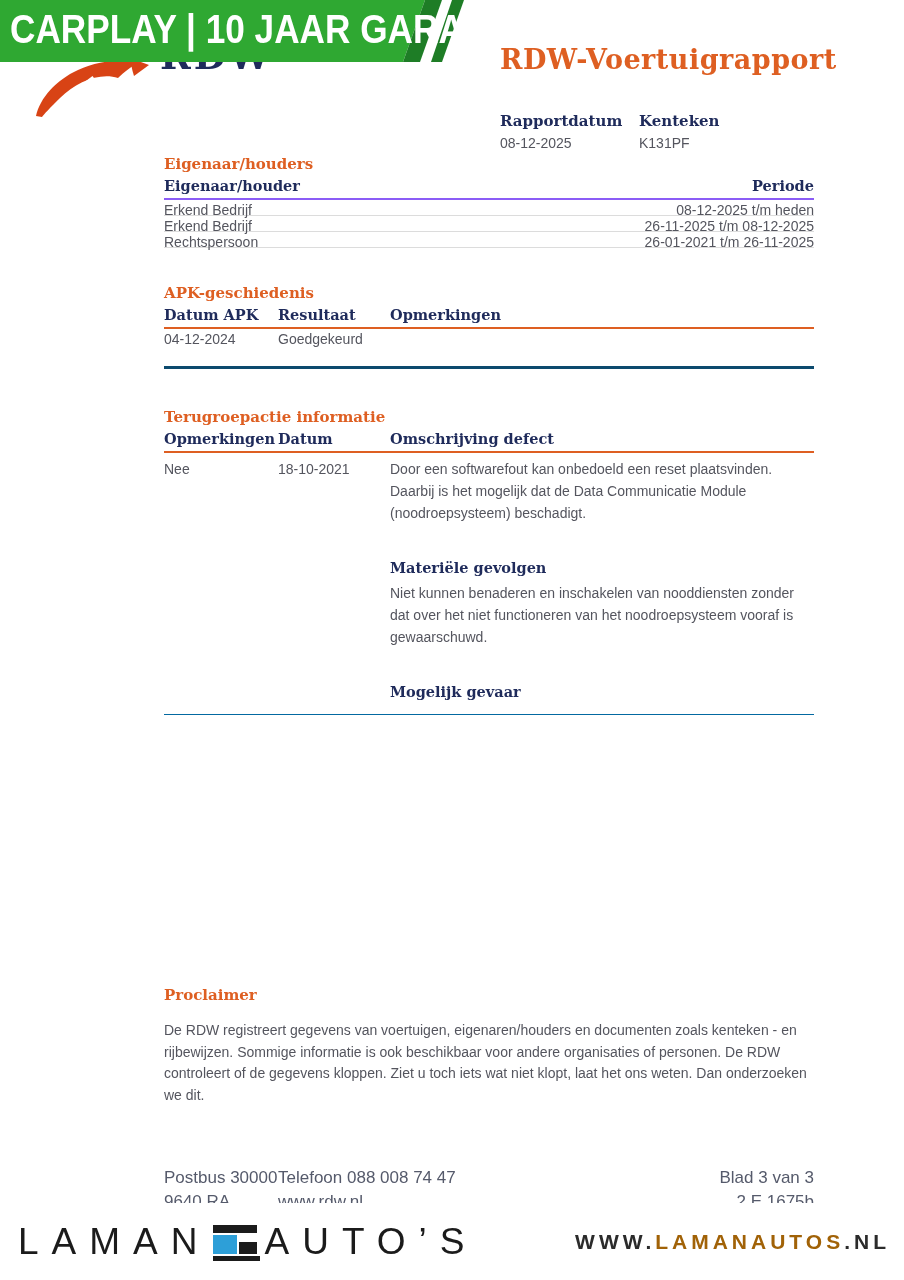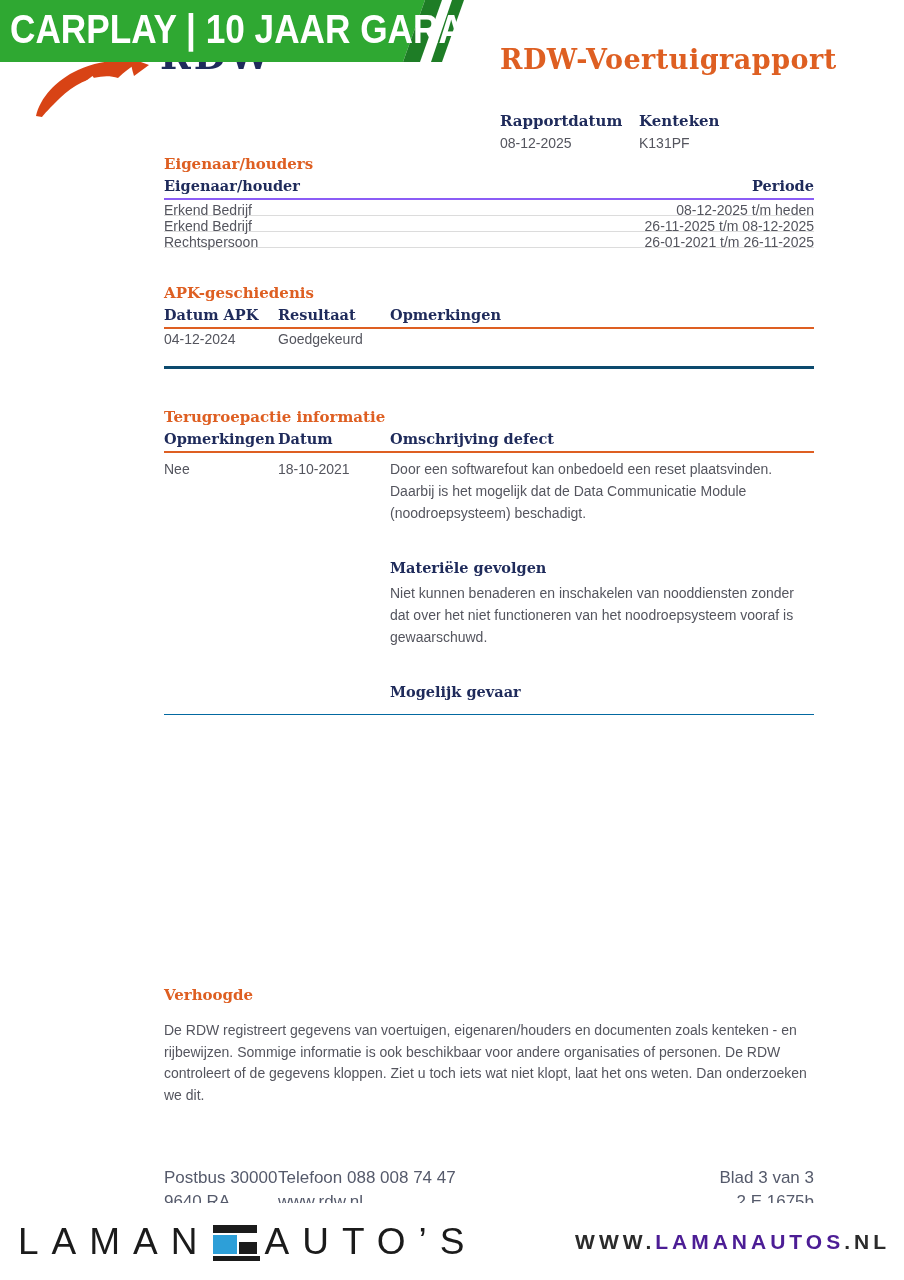--- a/index.html
+++ b/index.html
@@ -83,21 +83,21 @@
   .dealer-bar {
     position:absolute; left:0; bottom:0; width:904px; height:77px; background:#fff; z-index:5;
     display:flex; align-items:center; justify-content:space-between; padding:0 14px 0 18px;
   }
   .laman-logo { display:flex; align-items:center; }
   .laman-name {
     font-size:37px; letter-spacing:13px; color:#1b1b1b; font-weight:normal; line-height:1;
   }
   .laman-mark { margin:0 4px 0 2px; }
   .laman-url { font-size:21px; font-weight:bold; letter-spacing:4px; color:#2b2b2b; white-space:nowrap; }
-  .laman-url .brand { color:#4c1d95; }
+  .laman-url .brand { color:#a16207; }
 </style>
 </head>
 <body>
 
 <div class="page">
 
   <div class="rdw-logo">
     <span class="rdw-text">RDW</span>
     <svg class="rdw-feather" width="120" height="62" viewBox="0 0 120 62">
       <path d="M2 60 C6 42 22 24 44 14 C64 5 88 2 104 6 C96 12 90 16 84 22 C66 16 42 26 26 42 C16 52 10 58 8 61 Z" fill="#D84315"></path>
@@ -169,21 +169,21 @@
           <p class="defect-text">Door een softwarefout kan onbedoeld een reset plaatsvinden. Daarbij is het mogelijk dat de Data Communicatie Module (noodroepsysteem) beschadigt.</p>
           <p class="sub-heading">Materiële gevolgen</p>
           <p class="sub-text">Niet kunnen benaderen en inschakelen van nooddiensten zonder dat over het niet functioneren van het noodroepsysteem vooraf is gewaarschuwd.</p>
           <p class="sub-heading">Mogelijk gevaar</p>
         </div>
       </div>
     </div>
   </div>
 
   <div class="proclaimer">
-    <div class="section-heading">Verhoogde</div>
+    <div class="section-heading">Proclaimer</div>
     <p class="proclaimer-text">De RDW registreert gegevens van voertuigen, eigenaren/houders en documenten zoals kenteken - en rijbewijzen. Sommige informatie is ook beschikbaar voor andere organisaties of personen. De RDW controleert of de gegevens kloppen. Ziet u toch iets wat niet klopt, laat het ons weten. Dan onderzoeken we dit.</p>
   </div>
 
   <div class="page-footer">
     <div>
       <span>Postbus 30000</span>
       <span>9640 RA Veendam</span>
     </div>
     <div>
       <span>Telefoon 088 008 74 47</span>

